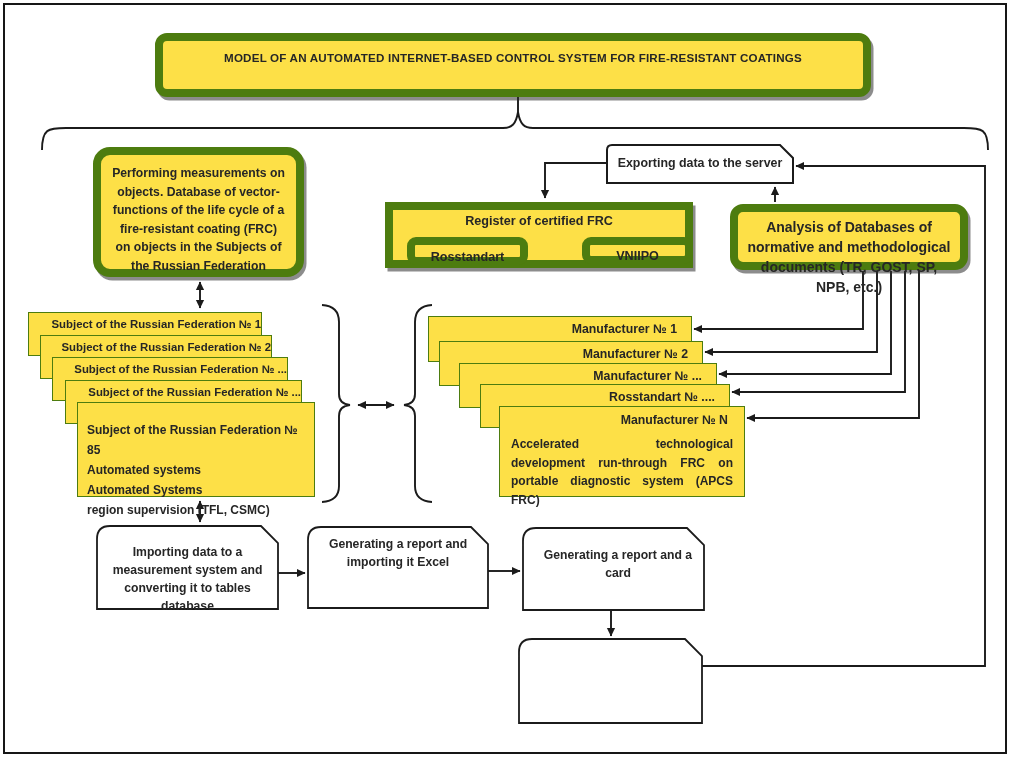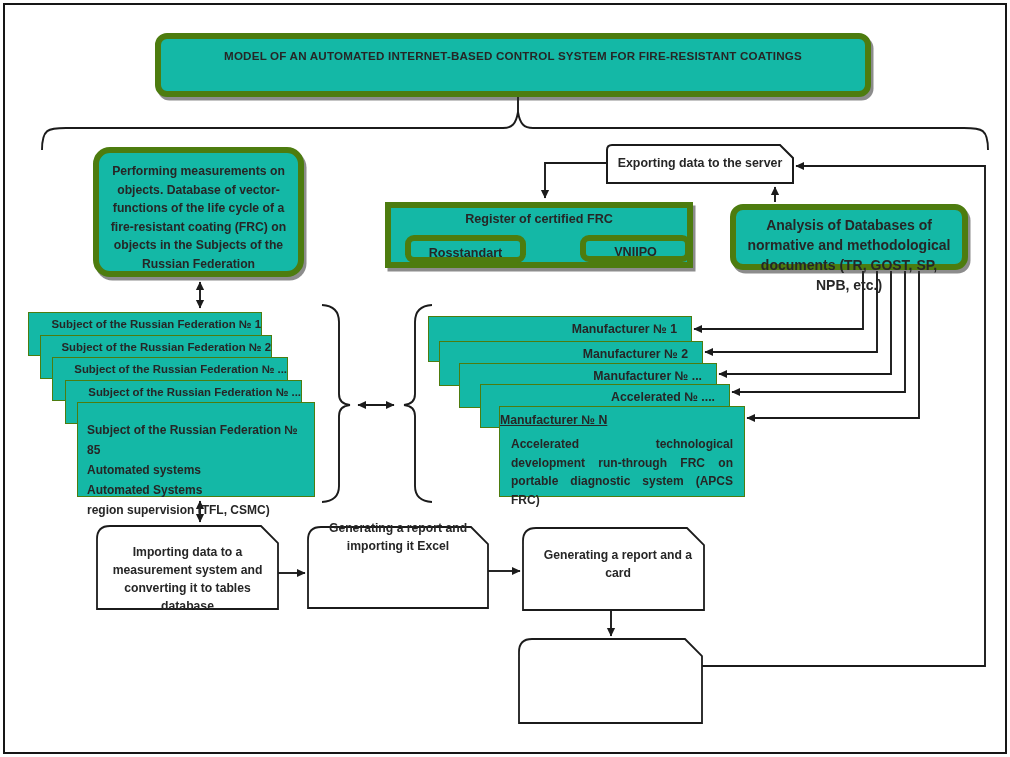--- a/index.html
+++ b/index.html
@@ -2,22 +2,22 @@
 <html><head>
 <meta charset="utf-8">
 <style>
   html,body { margin:0; padding:0; background:#e8e8e8; }
   #stage {
     position:relative; width:1010px; height:757px; background:#ffffff;
     font-family:"Liberation Sans","DejaVu Sans",sans-serif; overflow:hidden;
   }
   #frame { position:absolute; inset:3px; border:2px solid #161616; }
   .box {
-    position:absolute; box-sizing:border-box; background:#14b8a6;
-    border:6px solid #4d7c0f; color:#262626; font-weight:bold;
+    position:absolute; box-sizing:border-box; background:#fde047;
+    border:8px solid #4d7c0f; color:#262626; font-weight:bold;
   }
   .shadow { box-shadow:2.5px 3.5px 0 rgba(45,45,45,0.55); }
   .stack { border-width:1.6px; }
   .ctr { text-align:center; }
   .overlay {
     position:absolute; box-sizing:border-box; color:#262626; font-weight:bold;
     text-align:center; background:transparent;
   }
   svg { position:absolute; left:0; top:0; z-index:1; }
   .hbox { z-index:2; }
@@ -30,21 +30,21 @@
   #rosstandart-box { left:14px; top:27px; width:121px; height:28px; border-radius:9px;
     font-size:12.6px; line-height:24px; }
   #vniipo-box { left:189px; top:27px; width:111px; height:27px; border-radius:9px;
     font-size:12.6px; line-height:23px; }
   #analysis-box { left:730px; top:204px; width:238px; height:66px; border-radius:13px;
     font-size:14px; line-height:1.42; padding:6px 8px; }
   .subject { font-size:11.4px; line-height:23px; white-space:nowrap;text-align:right; }
   #subject-5 { font-size:12px; line-height:20px; padding:17px 9px; text-align:left; white-space:normal; }
   .manuf { font-size:12.3px; line-height:24px; text-align:right; padding-right:14px; }
   #manuf-5 { text-align:left; padding:0; }
-  #manuf-5 .mlabel { padding:2px 16px 0 0; line-height:22px;text-decoration:underline; }
+  #manuf-5 .mlabel { text-align:right; padding:2px 16px 0 0; line-height:22px; }
   #manuf-5 .mtext { text-align:justify; padding:4px 11px 0 11px; line-height:18.5px; font-size:12px; }
   .ptext { font-size:12.2px; line-height:1.48; z-index:2;margin-top:8px; }
   #exporting-text { line-height:34px; font-size:12.4px; }
 </style>
 </head>
 <body>
 
 <div id="stage">
   <div id="frame"></div>
 
@@ -133,29 +133,29 @@
   <div class="box stack manuf hbox" style="left:428px; top:316px; width:264px; height:46px; z-index:21;">
     <span>Manufacturer № 1</span>
   </div>
   <div class="box stack manuf hbox" style="left:439px; top:341px; width:264px; height:45px; z-index:22;">
     <span>Manufacturer № 2</span>
   </div>
   <div class="box stack manuf hbox" style="left:459px; top:363px; width:258px; height:45px; z-index:23;">
     <span>Manufacturer № ...</span>
   </div>
   <div class="box stack manuf hbox" style="left:480px; top:384px; width:250px; height:44px; z-index:24;">
-    <span>Accelerated № ....</span>
+    <span>Rosstandart № ....</span>
   </div>
   <div id="manuf-5" class="box stack manuf hbox" style="left:499px; top:406px; width:246px; height:91px; z-index:25;">
     <div class="mlabel">Manufacturer № N</div>
     <div class="mtext">Accelerated technological development run-through FRC on portable diagnostic system (APCS FRC)</div>
   </div>
 
   <div class="overlay ptext" style="left:97px; top:531px; width:181px; height:78px; padding:4px 12px;">
     <span>Importing data to a measurement system and converting it to tables database</span>
   </div>
-  <div class="overlay ptext" style="left:308px; top:501px; width:180px; height:81px; padding:10px 16px 0 16px;">
+  <div class="overlay ptext" style="left:308px; top:517px; width:180px; height:81px; padding:10px 16px 0 16px;">
     <span>Generating a report and importing it Excel</span>
   </div>
   <div class="overlay ptext" style="left:517px; top:528px; width:202px; height:82px; padding:10px 16px 0 16px;">
     <span>Generating a report and a card</span>
   </div>
 </div>
 
 </body></html>

